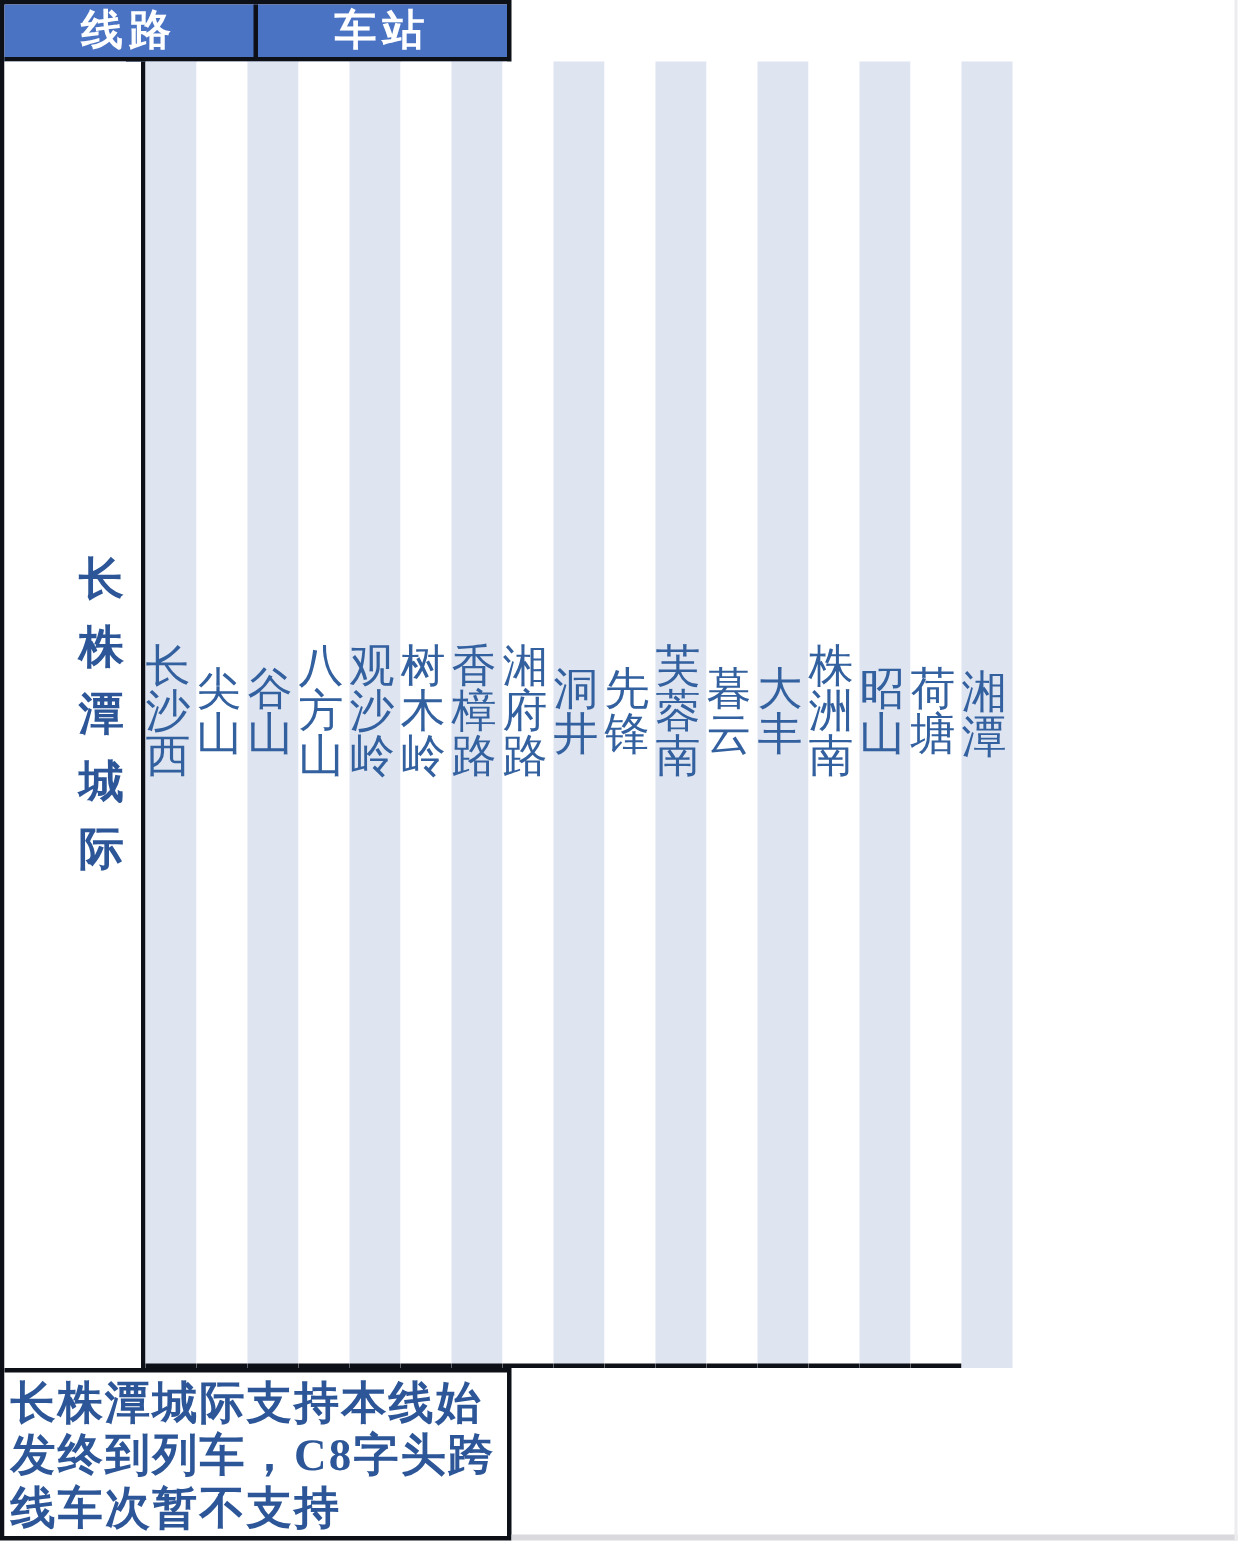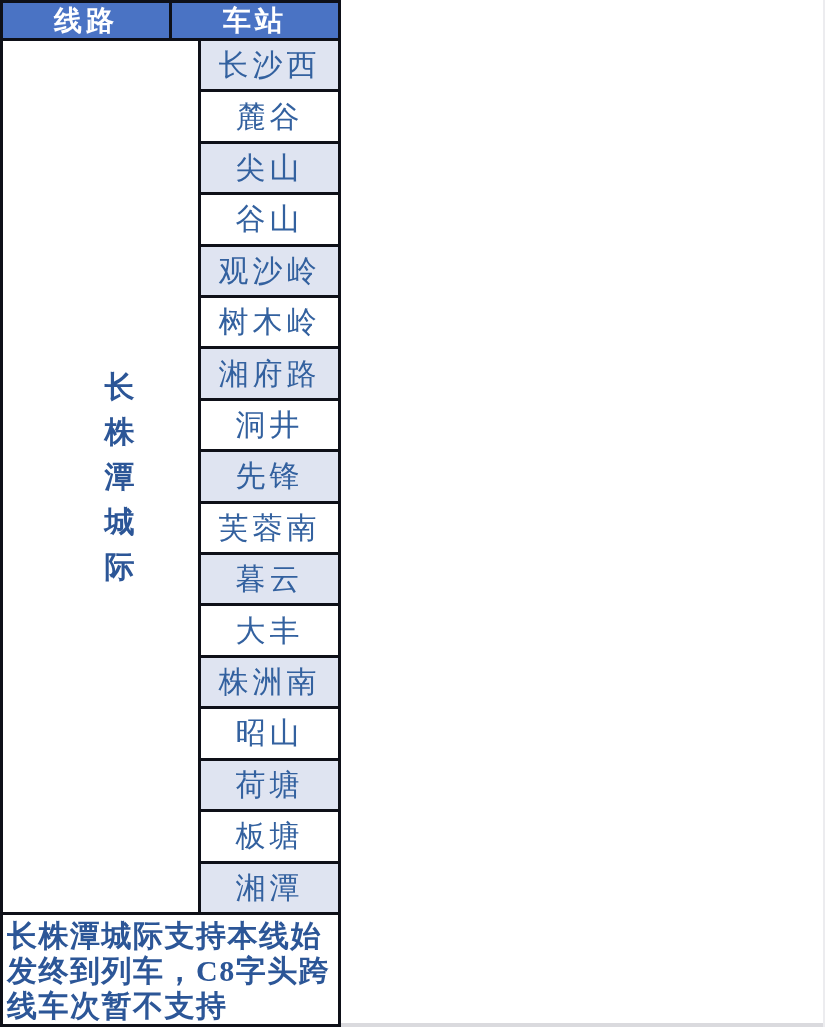--- a/index.html
+++ b/index.html
@@ -37,21 +37,21 @@
   .line-cell{
     flex:1;background:var(--plain-row-bg);
     display:flex;align-items:center;justify-content:center;padding-left:48px;
   }
   .vertical-name{
     width:1.1em;word-break:break-all;text-align:center;
     font-size:30px;line-height:45px;font-weight:bold;
     color:var(--dark-text);
   }
   .stations-col{
-    flex:1;display:flex;flex-direction:column;
+    flex:1;display:flex;flex-direction:row;
     border-left:3px solid var(--border);
     margin-left:10px;
   }
   .station{
     flex:1;display:flex;align-items:center;justify-content:center;
     font-size:30px;letter-spacing:4px;line-height:1;
     color:var(--station-text);background:var(--plain-row-bg);
     border-bottom:3px solid var(--border);
   }
   .station:nth-child(odd){background:var(--shaded-row-bg);}
@@ -82,35 +82,35 @@
       <div class="header-cell">线路</div>
       <div class="header-cell">车站</div>
     </div>
 
     <div class="body-row">
       <div class="line-cell">
         <div class="vertical-name">长株潭城际</div>
       </div>
       <div class="stations-col">
         <div class="station">长沙西</div>
-        <div class="station">麓谷</div>
         <div class="station">尖山</div>
         <div class="station">谷山</div>
+        <div class="station">八方山</div>
         <div class="station">观沙岭</div>
         <div class="station">树木岭</div>
+        <div class="station">香樟路</div>
         <div class="station">湘府路</div>
         <div class="station">洞井</div>
         <div class="station">先锋</div>
         <div class="station">芙蓉南</div>
         <div class="station">暮云</div>
         <div class="station">大丰</div>
         <div class="station">株洲南</div>
         <div class="station">昭山</div>
         <div class="station">荷塘</div>
-        <div class="station">板塘</div>
         <div class="station">湘潭</div>
       </div>
     </div>
 
     <div class="note-row">长株潭城际支持本线始发终到列车，C8字头跨线车次暂不支持</div>
   </div>
 
   <div class="edge-bottom"></div>
   <div class="edge-right"></div>
 </div>

